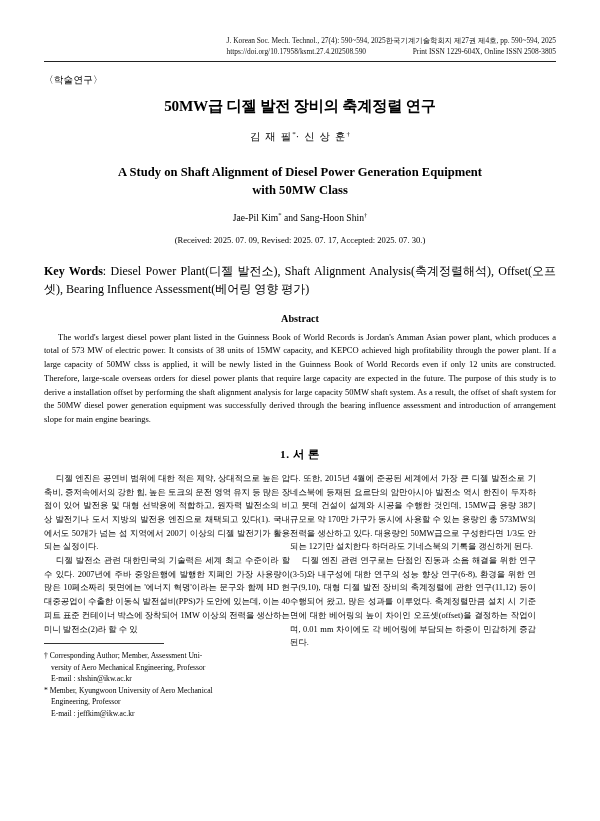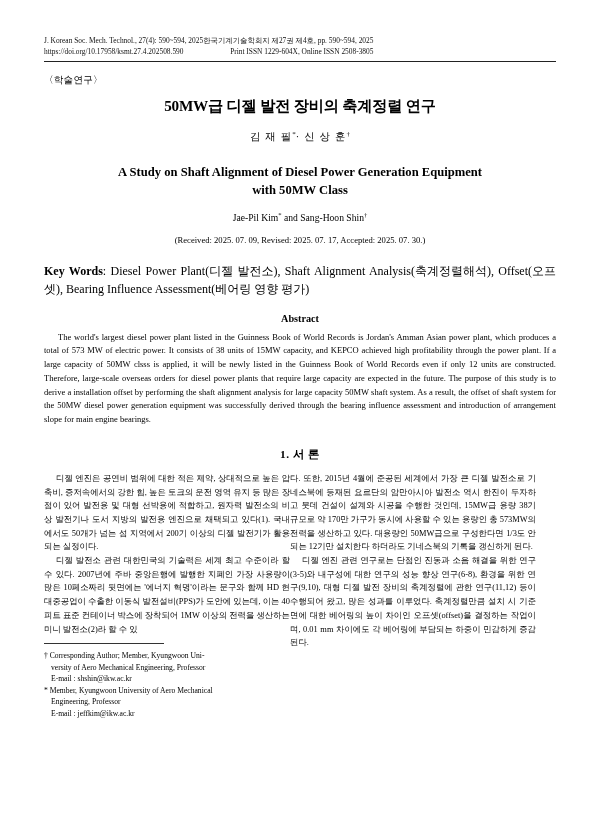--- a/index.html
+++ b/index.html
@@ -22,21 +22,21 @@
     position: absolute;
     left: 44px;
     top: 36px;
     width: 512px;
     height: 752px;
   }
 
   
   .runhead {
     display: flex;
-    justify-content: flex-start;
+    justify-content: flex-end;
     align-items: flex-start;
     font-size: 7.4px;
     line-height: 1.45;
     color: #111;
     padding-bottom: 3px;
   }
   .runhead .left { text-align: left; }
   .runhead .right { text-align: right; }
   .rule {
     border: none;
@@ -198,21 +198,21 @@
     <div class="abs-body">The world's largest diesel power plant listed in the Guinness Book of World Records is Jordan's Amman Asian power plant, which produces a total of 573 MW of electric power. It consists of 38 units of 15MW capacity, and KEPCO achieved high profitability through the power plant. If a large capacity of 50MW clsss is applied, it will be newly listed in the Guinness Book of World Records even if only 12 units are constructed. Therefore, large-scale overseas orders for diesel power plants that require large capacity are expected in the future. The purpose of this study is to derive a installation offset by performing the shaft alignment analysis for large capacity 50MW shaft system. As a result, the offset of shaft system for the 50MW diesel power generation equipment was successfully derived through the bearing influence assessment and introduction of arrangement slope for main engine bearings.</div>
 
     <div class="sec-head">1. 서 론</div>
 
     <div class="cols">
       <div class="col">
         <p>디젤 엔진은 공연비 범위에 대한 적은 제약, 상대적으로 높은 압축비, 증저속에서의 강한 힘, 높은 토크의 운전 영역 유지 등 많은 장점이 있어 발전용 및 대형 선박용에 적합하고, 원자력 발전소의 비상 발전기나 도서 지방의 발전용 엔진으로 채택되고 있다(1). 국내에서도 50개가 넘는 섬 지역에서 200기 이상의 디젤 발전기가 활용되는 실정이다.</p>
         <p>디젤 발전소 관련 대한민국의 기술력은 세계 최고 수준이라 할 수 있다. 2007년에 주바 중앙은행에 발행한 지폐인 가장 사용량이 많은 10페소짜리 뒷면에는 '에너지 혁명'이라는 문구와 함께 HD 현대중공업이 수출한 이동식 발전설비(PPS)가 도안에 있는데, 이는 40피트 표준 컨테이너 박스에 장착되어 1MW 이상의 전력을 생산하는 미니 발전소(2)라 할 수 있</p>
         <hr class="colsep">
         <div class="footnote">
-          <p class="hang">† Corresponding Author; Member, Kyungwoon Uni-</p>
+          <p class="hang">† Corresponding Author; Member, Assessment Uni-</p>
           <p class="ind">versity of Aero Mechanical Engineering, Professor</p>
           <p class="ind">E-mail : shshin@ikw.ac.kr</p>
           <p class="hang">* Member, Kyungwoon University of Aero Mechanical</p>
           <p class="ind">Engineering, Professor</p>
           <p class="ind">E-mail : jeffkim@ikw.ac.kr</p>
         </div>
       </div>
       <div class="col">
         <p style="text-indent:0">다. 또한, 2015년 4월에 준공된 세계에서 가장 큰 디젤 발전소로 기네스북에 등재된 요르단의 암만아시아 발전소 역시 한진이 두자하고 뭇데 건설이 설계와 시공을 수행한 것인데, 15MW급 용량 38기 규모로 약 170만 가구가 동시에 사용할 수 있는 용량인 총 573MW의 전력을 생산하고 있다. 대용량인 50MW급으로 구성한다면 1/3도 안 되는 12기만 설치한다 하더라도 기네스북의 기록을 갱신하게 된다.</p>
         <p>디젤 엔진 관련 연구로는 단점인 진동과 소음 해결을 위한 연구(3-5)와 내구성에 대한 연구의 성능 향상 연구(6-8), 환경을 위한 연구(9,10), 대형 디젤 발전 장비의 축계정렬에 관한 연구(11,12) 등이 수행되어 왔고, 많은 성과를 이루었다. 축계정렬만큼 설치 시 기준면에 대한 베어링의 높이 차이인 오프셋(offset)을 결정하는 작업이며, 0.01 mm 차이에도 각 베어링에 부담되는 하중이 민감하게 증감된다.</p>

